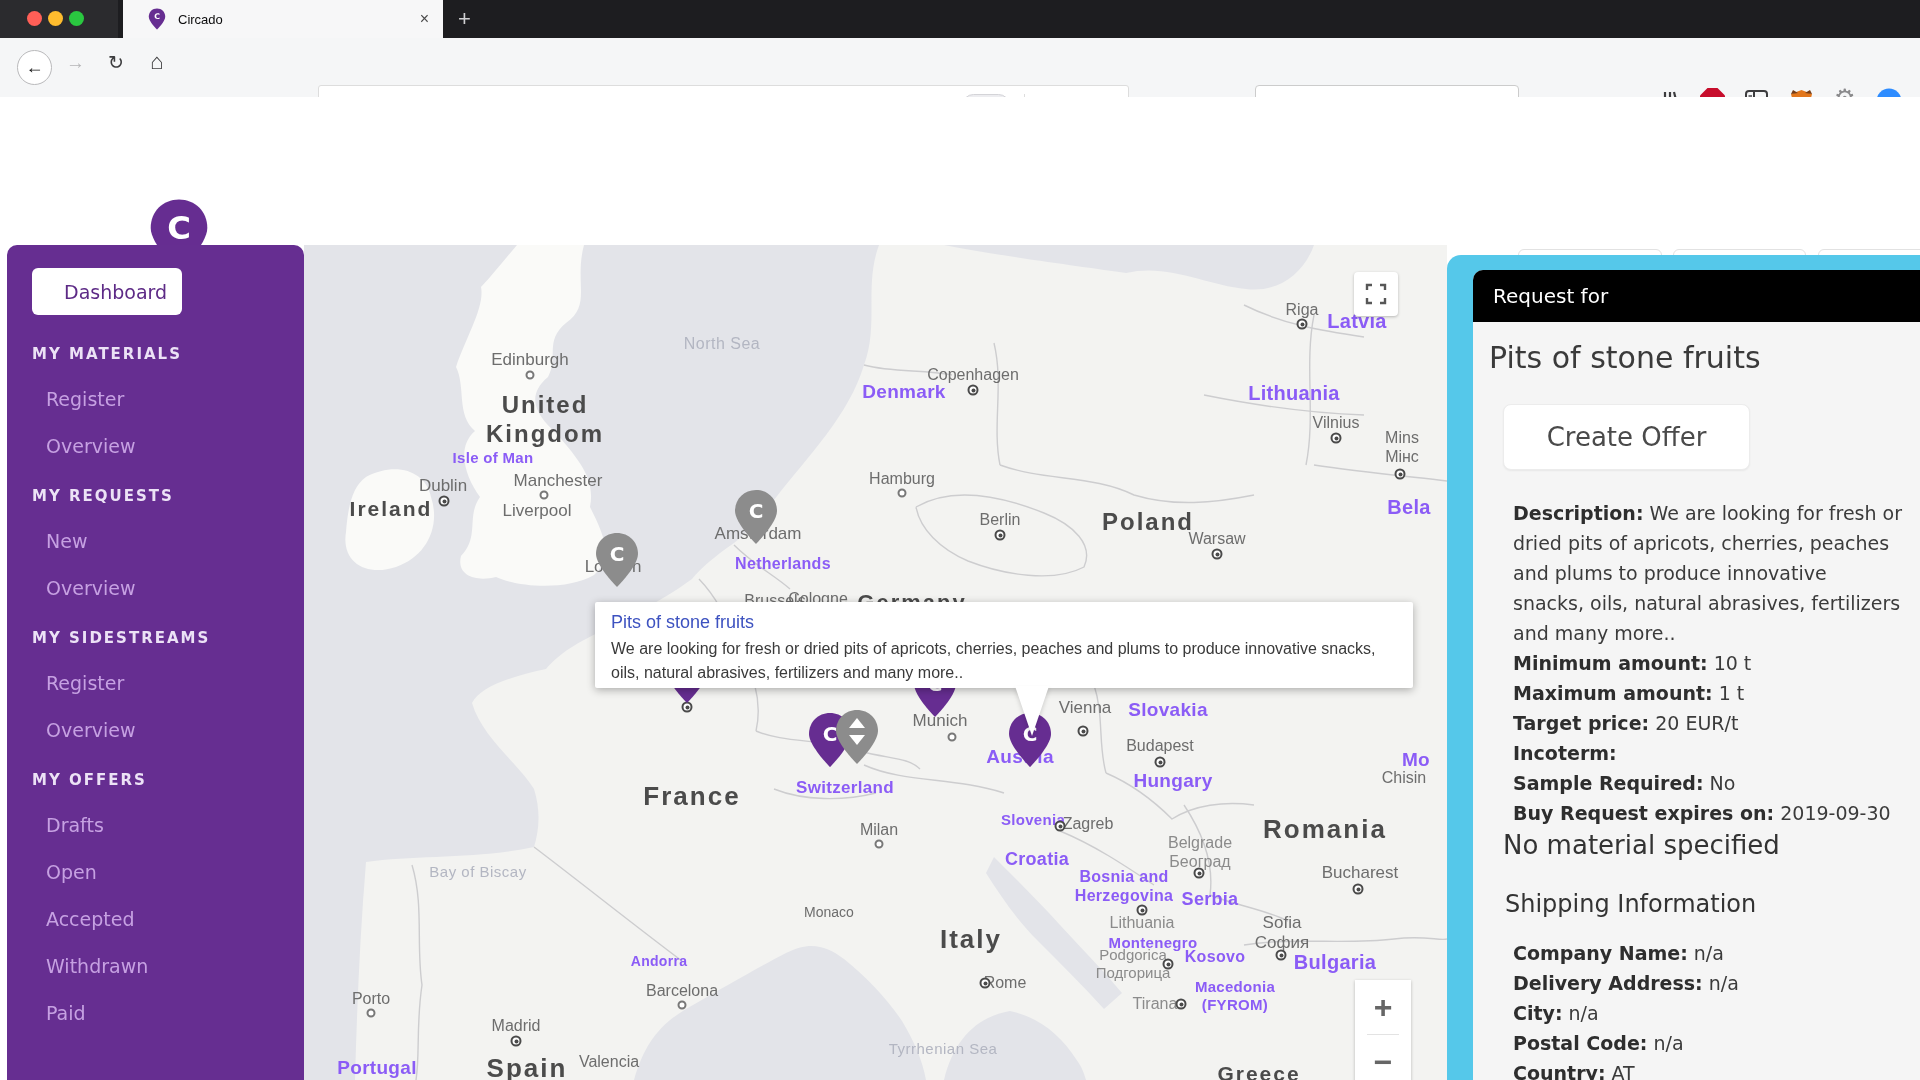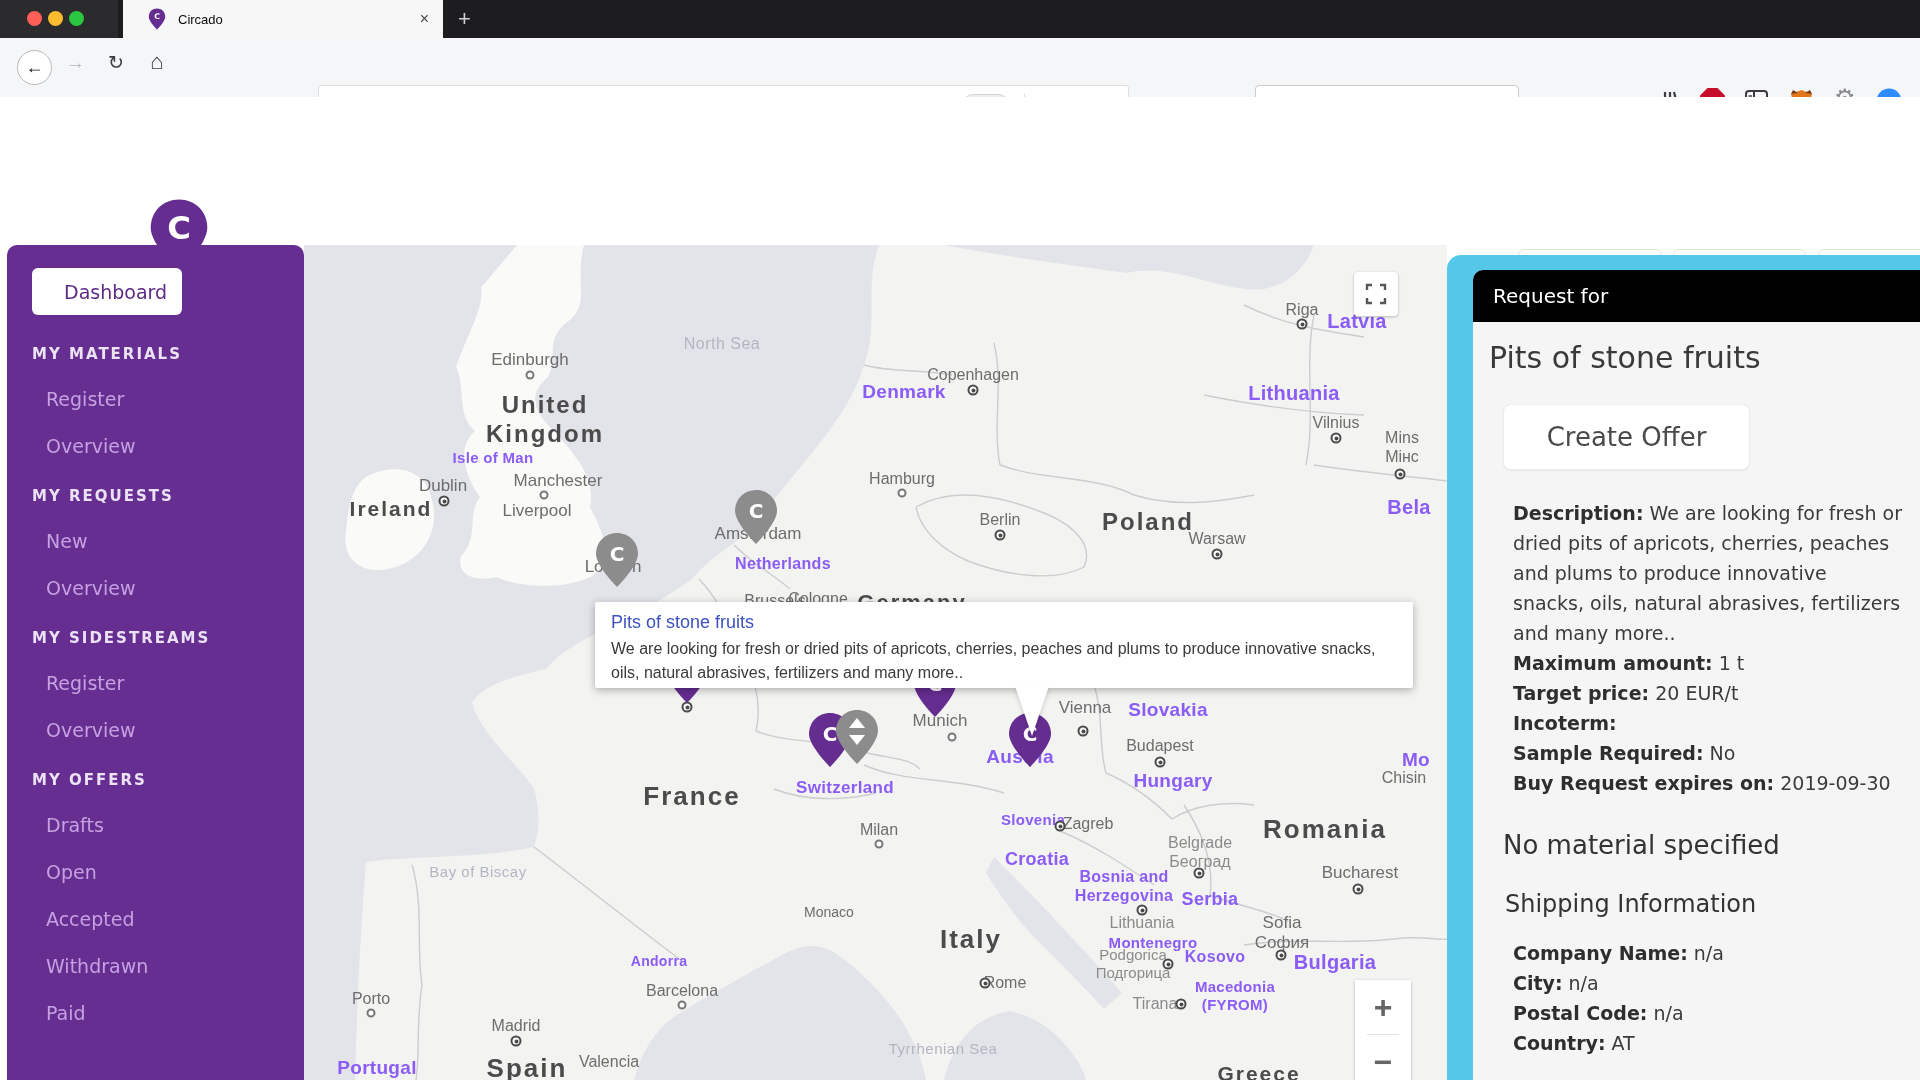--- a/index.html
+++ b/index.html
@@ -482,30 +482,32 @@
 
   <div class="abs" id="panel">
     <div id="panel-card">
       <div id="panel-head">
         <span>Request for</span>
       </div>
       <div id="panel-title">Pits of stone fruits</div>
       <div id="cta">Create Offer</div>
       <div id="panel-fields">
           <div class="pfield"><b>Description:</b><span> We are looking for fresh or dried pits of apricots, cherries, peaches and plums to produce innovative snacks, oils, natural abrasives, fertilizers and many more..</span></div>
+          <div class="pfield"><b>Minimum amount:</b><span> 10 t</span></div>
           <div class="pfield"><b>Maximum amount:</b><span> 1 t</span></div>
           <div class="pfield"><b>Target price:</b><span> 20 EUR/t</span></div>
           <div class="pfield"><b>Incoterm:</b><span> </span></div>
           <div class="pfield"><b>Sample Required:</b><span> No</span></div>
           <div class="pfield"><b>Buy Request expires on:</b><span> 2019-09-30</span></div>
         </div>
       <div id="no-material">No material specified</div>
       <div id="ship-head">Shipping Information</div>
       <div id="ship-fields">
           <div class="pfield"><b>Company Name:</b><span> n/a</span></div>
+          <div class="pfield"><b>Delivery Address:</b><span> n/a</span></div>
           <div class="pfield"><b>City:</b><span> n/a</span></div>
           <div class="pfield"><b>Postal Code:</b><span> n/a</span></div>
           <div class="pfield"><b>Country:</b><span> AT</span></div>
         </div>
     </div>
   </div>
 
 </div>
 
 </body></html>

